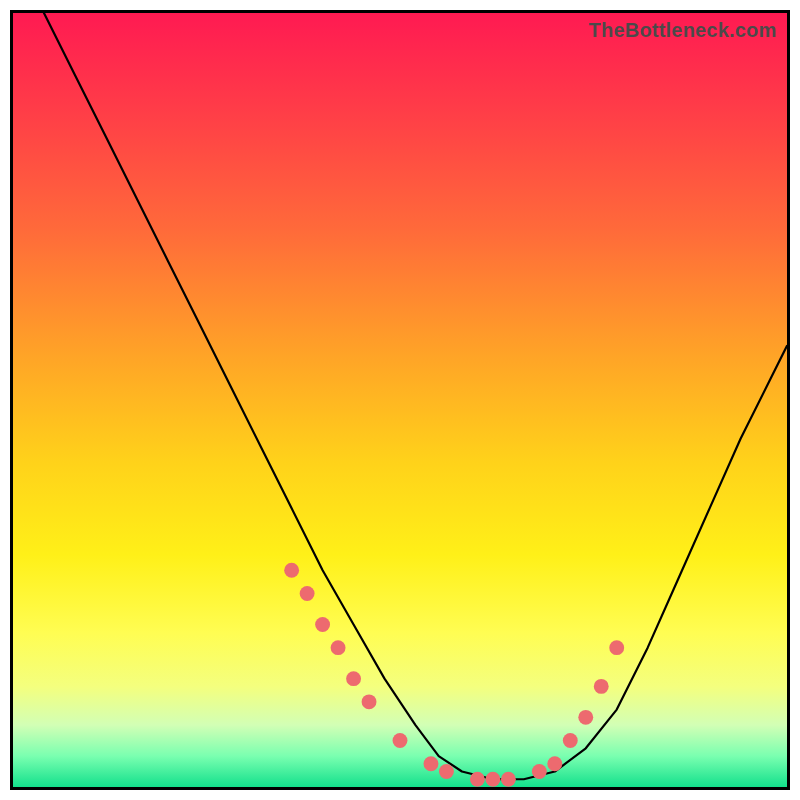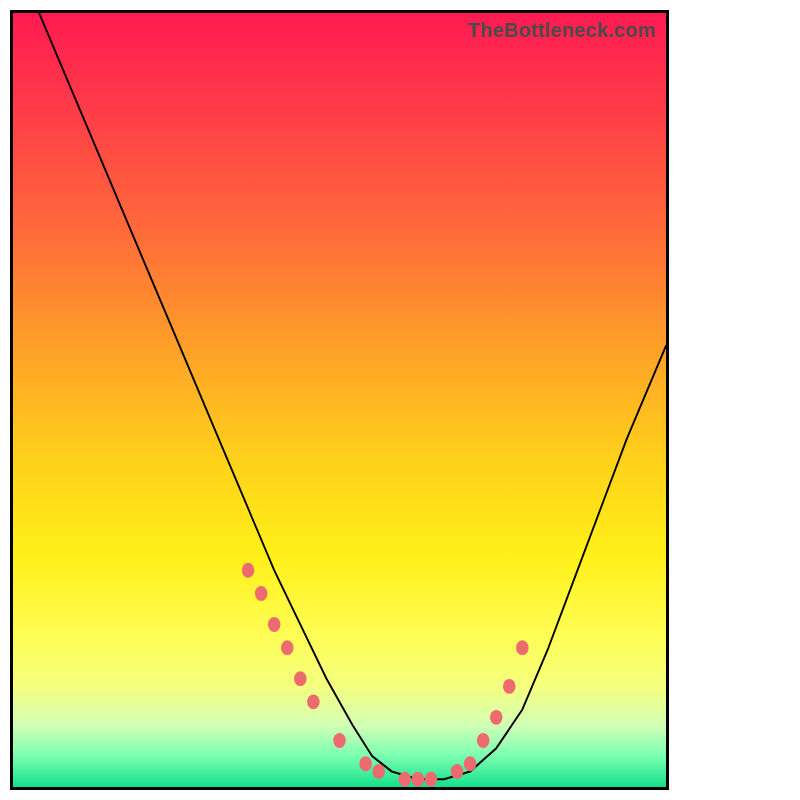--- a/index.html
+++ b/index.html
@@ -8,21 +8,21 @@
     width: 800px;
     height: 800px;
     background: #ffffff;
     font-family: Arial, Helvetica, sans-serif;
     overflow: hidden;
   }
   .chart-frame {
     position: absolute;
     left: 10px;
     top: 10px;
-    width: 659px;
+    width: 780px;
     height: 780px;
     box-sizing: border-box;
     border: 3px solid #000000;
     overflow: hidden;
   }
   .gradient-bg {
     position: absolute;
     inset: 0;
     background: linear-gradient(
       to bottom,

